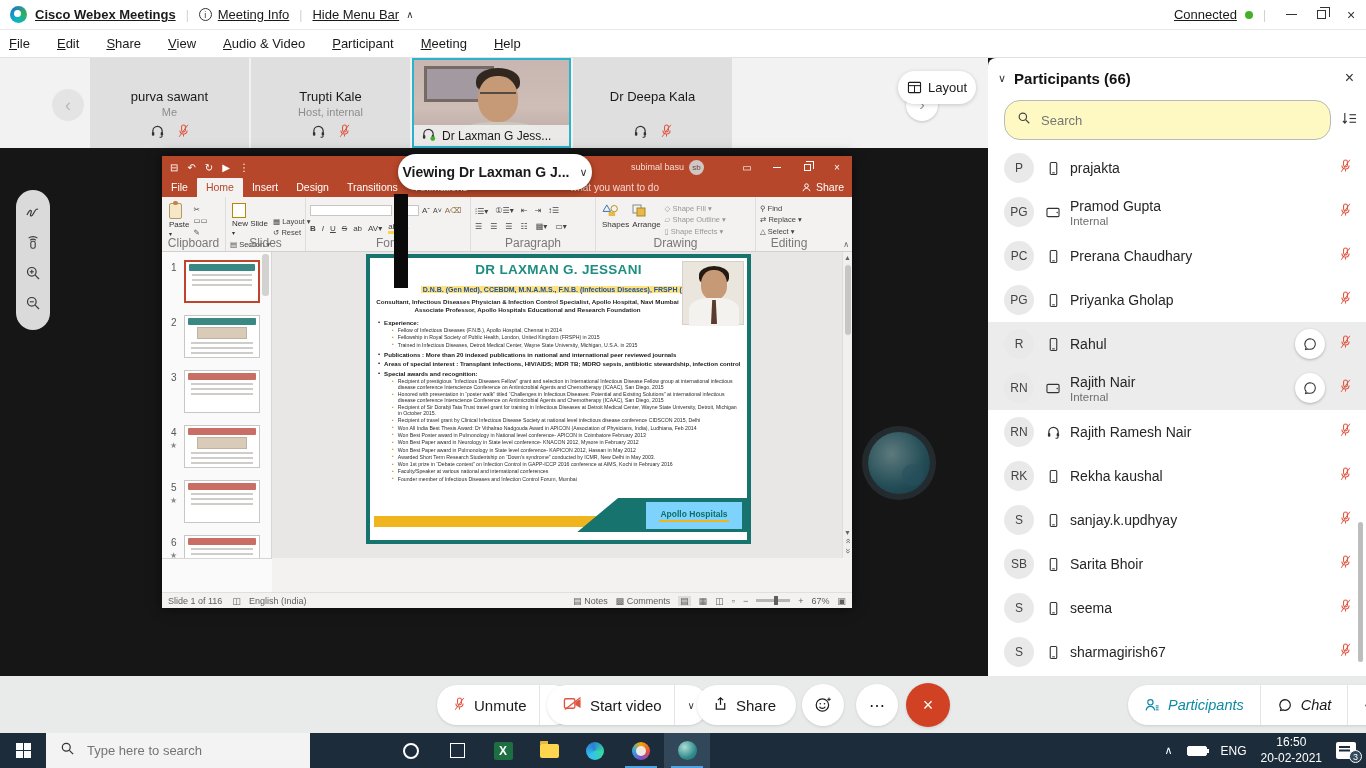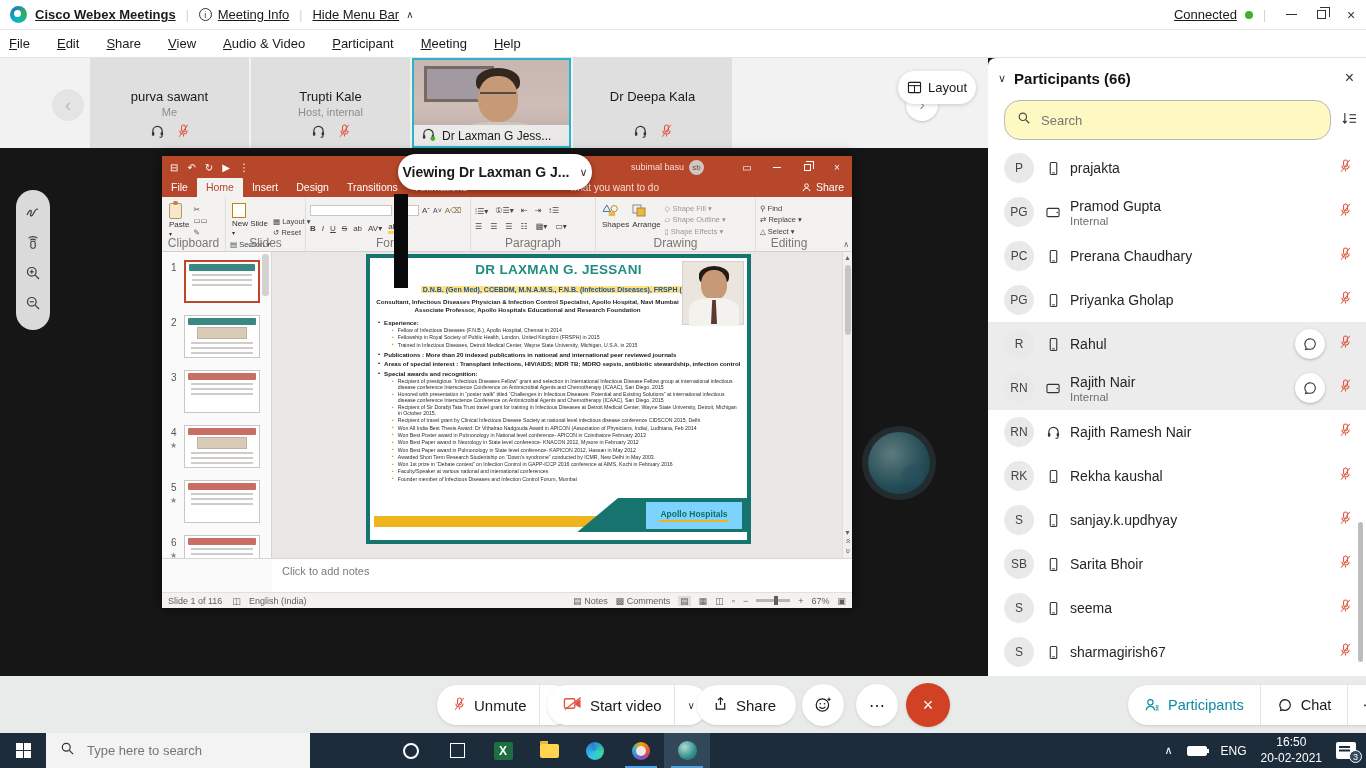--- a/index.html
+++ b/index.html
@@ -178,21 +178,21 @@
   .pill{height:40px;background:#fff;border-radius:20px;box-shadow:0 1px 3px rgba(0,0,0,.12);
     display:flex;align-items:center;position:absolute;top:9px;font-size:15px;color:#1a1a1a;text-align:center;}
   .pill .lbl{margin-left:8px;}
   .pill .dd{width:34px;height:40px;border-left:1px solid #e4e4e4;display:flex;align-items:center;justify-content:center;
     font-size:10px;color:#333;margin-left:12px;}
   .round{width:42px;height:42px;border-radius:50%;background:#fff;box-shadow:0 1px 3px rgba(0,0,0,.12);
     position:absolute;top:8px;display:flex;align-items:center;justify-content:center;}
   .leave{background:#d14124;}
   .right-group{position:absolute;left:1128px;top:9px;height:40px;background:#fff;border-radius:20px;
     box-shadow:0 1px 3px rgba(0,0,0,.12);display:flex;align-items:center;}
-  .rg-btn{height:24px;display:flex;align-items:center;gap:8px;padding:0 16px;font-size:14.5px;color:#1a1a1a;}
+  .rg-btn{height:24px;display:flex;align-items:center;gap:8px;padding:0 16px;font-size:14.5px;color:#1a1a1a;font-style:italic;}
   .rg-btn.active{color:var(--teal);}
   .rg-sep{width:1px;height:40px;background:#e4e4e4;}
 
   
   .taskbar{left:0;top:733px;width:1366px;height:35px;background:var(--navy);display:flex;align-items:stretch;}
   .tb-start{width:46px;display:flex;align-items:center;justify-content:center;}
   .winflag{width:15px;height:15px;display:grid;grid-template-columns:7px 7px;grid-template-rows:7px 7px;gap:1px;}
   .winflag div{background:#fff;}
   .tb-search{width:264px;background:#f3f3f3;display:flex;align-items:center;gap:10px;padding:0 0 0 14px;}
   .tb-search input{border:none;outline:none;background:transparent;font-size:13px;color:#444;width:200px;font-family:inherit;}
@@ -676,21 +676,20 @@
 
     <div class="vscroll">
       <span style="margin-top:2px">▲</span>
       <span style="width:6px;height:70px;background:#c8c6c4;border-radius:3px;margin-top:4px"></span>
       <span style="margin-top:auto">▼</span>
       <span style="transform:rotate(-90deg);font-size:9px">»</span>
       <span style="transform:rotate(90deg);font-size:9px;margin-bottom:2px">»</span>
     </div>
 
     <div class="notes-left"></div>
-    <div class="notes">Click to add notes</div>
 
     <div class="statusbar">
       <span>Slide 1 of 116</span>
       <span style="margin-left:10px">◫</span>
       <span style="margin-left:8px">English (India)</span>
       <span class="sb-right">
         <span>▤ <span>Notes</span></span>
         <span>▩ <span>Comments</span></span>
         <span style="background:#dedcda;padding:0 2px">▤</span>
         <span>▦</span>

